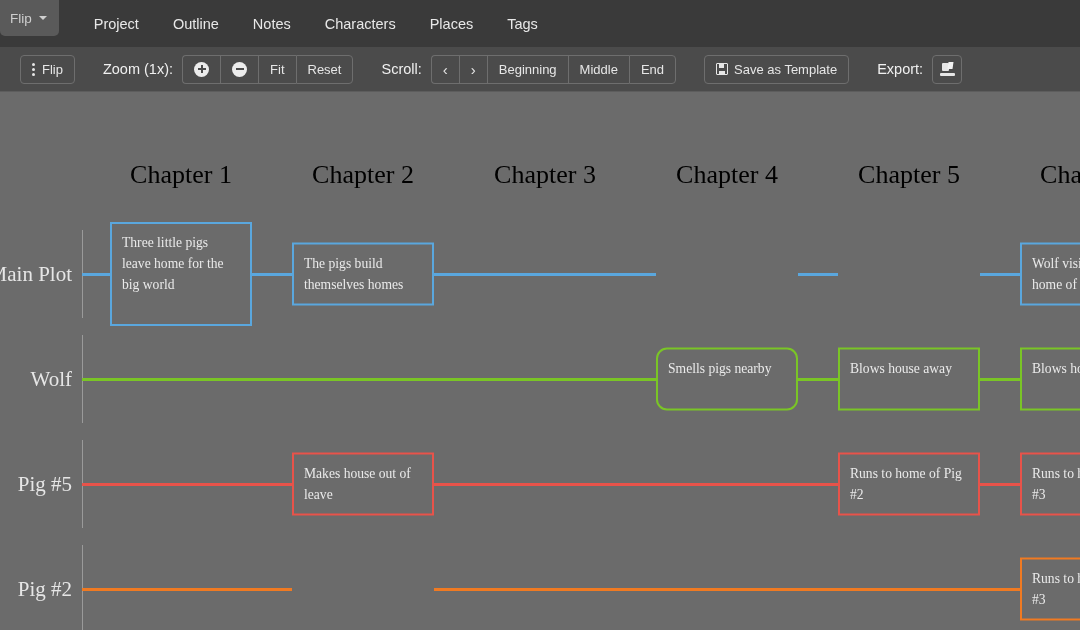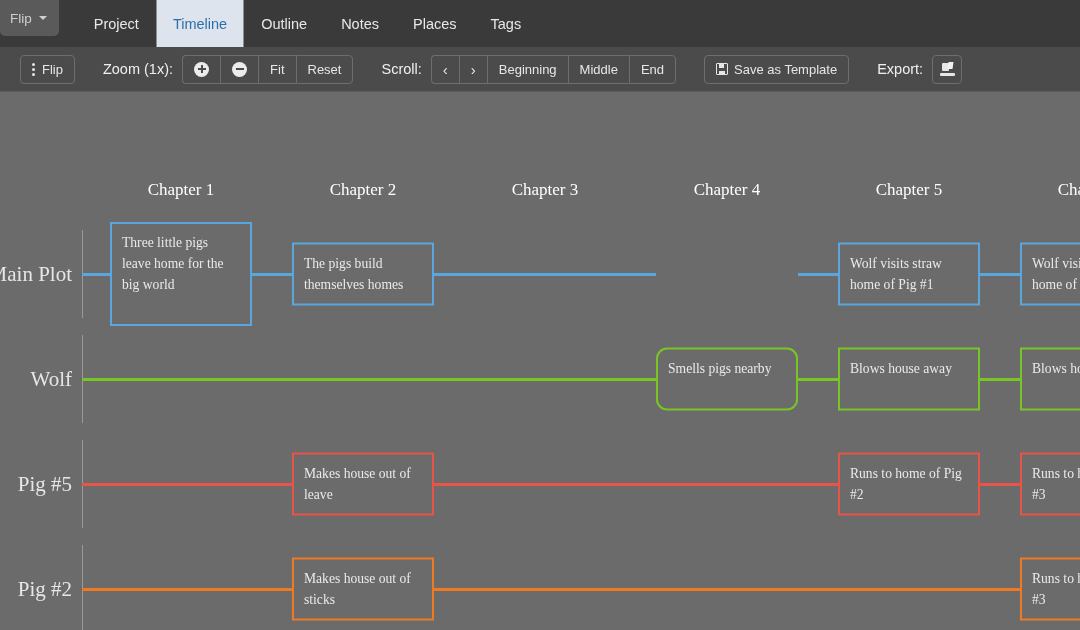--- a/index.html
+++ b/index.html
@@ -159,26 +159,25 @@
   .canvas {
     position: relative;
     width: 1080px;
     height: 538px;
     background: #6b6b6b;
     overflow: hidden;
   }
   .chapter-head {
     position: absolute;
     top: 160px;
-    color: #ffffff;
+    color: #000000;
     font-family: "Liberation Serif", serif;
-    font-size: 17px;
+    font-size: 26px;
     white-space: nowrap;
     transform: translateX(-50%);
-    margin-top: 20px;
   }
   .row-label {
     position: absolute;
     color: #e6e6e6;
     font-family: "Liberation Serif", serif;
     font-size: 21px;
     white-space: nowrap;
     transform: translate(-100%, -50%);
     text-align: right;
   }
@@ -208,23 +207,23 @@
 </head>
 <body>
 
 <div class="navbar">
   <div class="project-btn">
     <span>Flip</span>
     <span class="caret"></span>
   </div>
   <div class="nav-tabs" id="nav-tabs">
       <div class="nav-tab">Project</div>
-      <div class="nav-tab active">Timeline</div>
       <div class="nav-tab">Outline</div>
       <div class="nav-tab">Notes</div>
+      <div class="nav-tab">Characters</div>
       <div class="nav-tab">Places</div>
       <div class="nav-tab">Tags</div>
     </div>
 </div>
 
 <div class="toolbar">
 
   <div class="btn btn-single">
     <span class="dots-icon">
         <i></i>
@@ -291,21 +290,20 @@
     <div class="chapter-head" style="left: 1091px; top: 68px;">Chapter 6</div>
     <div class="tick" style="left: 82px; top: 138px; height: 88px; background: rgb(154, 154, 154);"></div>
     <div class="track" style="left: 82px; width: 28px; top: 180.5px; background: rgb(90, 167, 222);"></div>
     <div class="track" style="left: 252px; width: 40px; top: 180.5px; background: rgb(90, 167, 222);"></div>
     <div class="track" style="left: 434px; width: 222px; top: 180.5px; background: rgb(90, 167, 222);"></div>
     <div class="track" style="left: 798px; width: 40px; top: 180.5px; background: rgb(90, 167, 222);"></div>
     <div class="track" style="left: 980px; width: 40px; top: 180.5px; background: rgb(90, 167, 222);"></div>
     <div class="row-label" style="left: 72px; top: 182px;">Main Plot</div>
     <div class="card" style="left: 181px; top: 182px; width: 142px; height: 104px; border-color: rgb(90, 167, 222);">Three little pigs leave home for the big world</div>
     <div class="card" style="left: 363px; top: 182px; width: 142px; height: 63px; border-color: rgb(90, 167, 222);">The pigs build themselves homes</div>
-    <div class="card" style="left: 909px; top: 182px; width: 142px; height: 63px; border-color: rgb(90, 167, 222);">Wolf visits straw home of Pig #1</div>
     <div class="card" style="left: 1091px; top: 182px; width: 142px; height: 63px; border-color: rgb(90, 167, 222);">Wolf visits stick home of Pig #2</div>
     <div class="tick" style="left: 82px; top: 243px; height: 88px; background: rgb(154, 154, 154);"></div>
     <div class="track" style="left: 82px; width: 574px; top: 285.5px; background: rgb(122, 197, 38);"></div>
     <div class="track" style="left: 798px; width: 40px; top: 285.5px; background: rgb(122, 197, 38);"></div>
     <div class="track" style="left: 980px; width: 40px; top: 285.5px; background: rgb(122, 197, 38);"></div>
     <div class="row-label" style="left: 72px; top: 287px;">Wolf</div>
     <div class="card" style="left: 727px; top: 287px; width: 142px; height: 63px; border-color: rgb(122, 197, 38); border-radius: 11px;">Smells pigs nearby</div>
     <div class="card" style="left: 909px; top: 287px; width: 142px; height: 63px; border-color: rgb(122, 197, 38);">Blows house away</div>
     <div class="card" style="left: 1091px; top: 287px; width: 142px; height: 63px; border-color: rgb(122, 197, 38);">Blows house away</div>
     <div class="tick" style="left: 82px; top: 348px; height: 88px; background: rgb(154, 154, 154);"></div>
@@ -313,15 +311,14 @@
     <div class="track" style="left: 434px; width: 404px; top: 390.5px; background: rgb(232, 83, 74);"></div>
     <div class="track" style="left: 980px; width: 40px; top: 390.5px; background: rgb(232, 83, 74);"></div>
     <div class="row-label" style="left: 72px; top: 392px;">Pig #5</div>
     <div class="card" style="left: 363px; top: 392px; width: 142px; height: 63px; border-color: rgb(232, 83, 74);">Makes house out of leave</div>
     <div class="card" style="left: 909px; top: 392px; width: 142px; height: 63px; border-color: rgb(232, 83, 74);">Runs to home of Pig #2</div>
     <div class="card" style="left: 1091px; top: 392px; width: 142px; height: 63px; border-color: rgb(232, 83, 74);">Runs to home of Pig #3</div>
     <div class="tick" style="left: 82px; top: 453px; height: 88px; background: rgb(154, 154, 154);"></div>
     <div class="track" style="left: 82px; width: 210px; top: 495.5px; background: rgb(240, 122, 34);"></div>
     <div class="track" style="left: 434px; width: 586px; top: 495.5px; background: rgb(240, 122, 34);"></div>
     <div class="row-label" style="left: 72px; top: 497px;">Pig #2</div>
-    <div class="card" style="left: 363px; top: 497px; width: 142px; height: 63px; border-color: rgb(240, 122, 34);">Makes house out of sticks</div>
     <div class="card" style="left: 1091px; top: 497px; width: 142px; height: 63px; border-color: rgb(240, 122, 34);">Runs to home of Pig #3</div>
   </div>
 
 </body></html>

